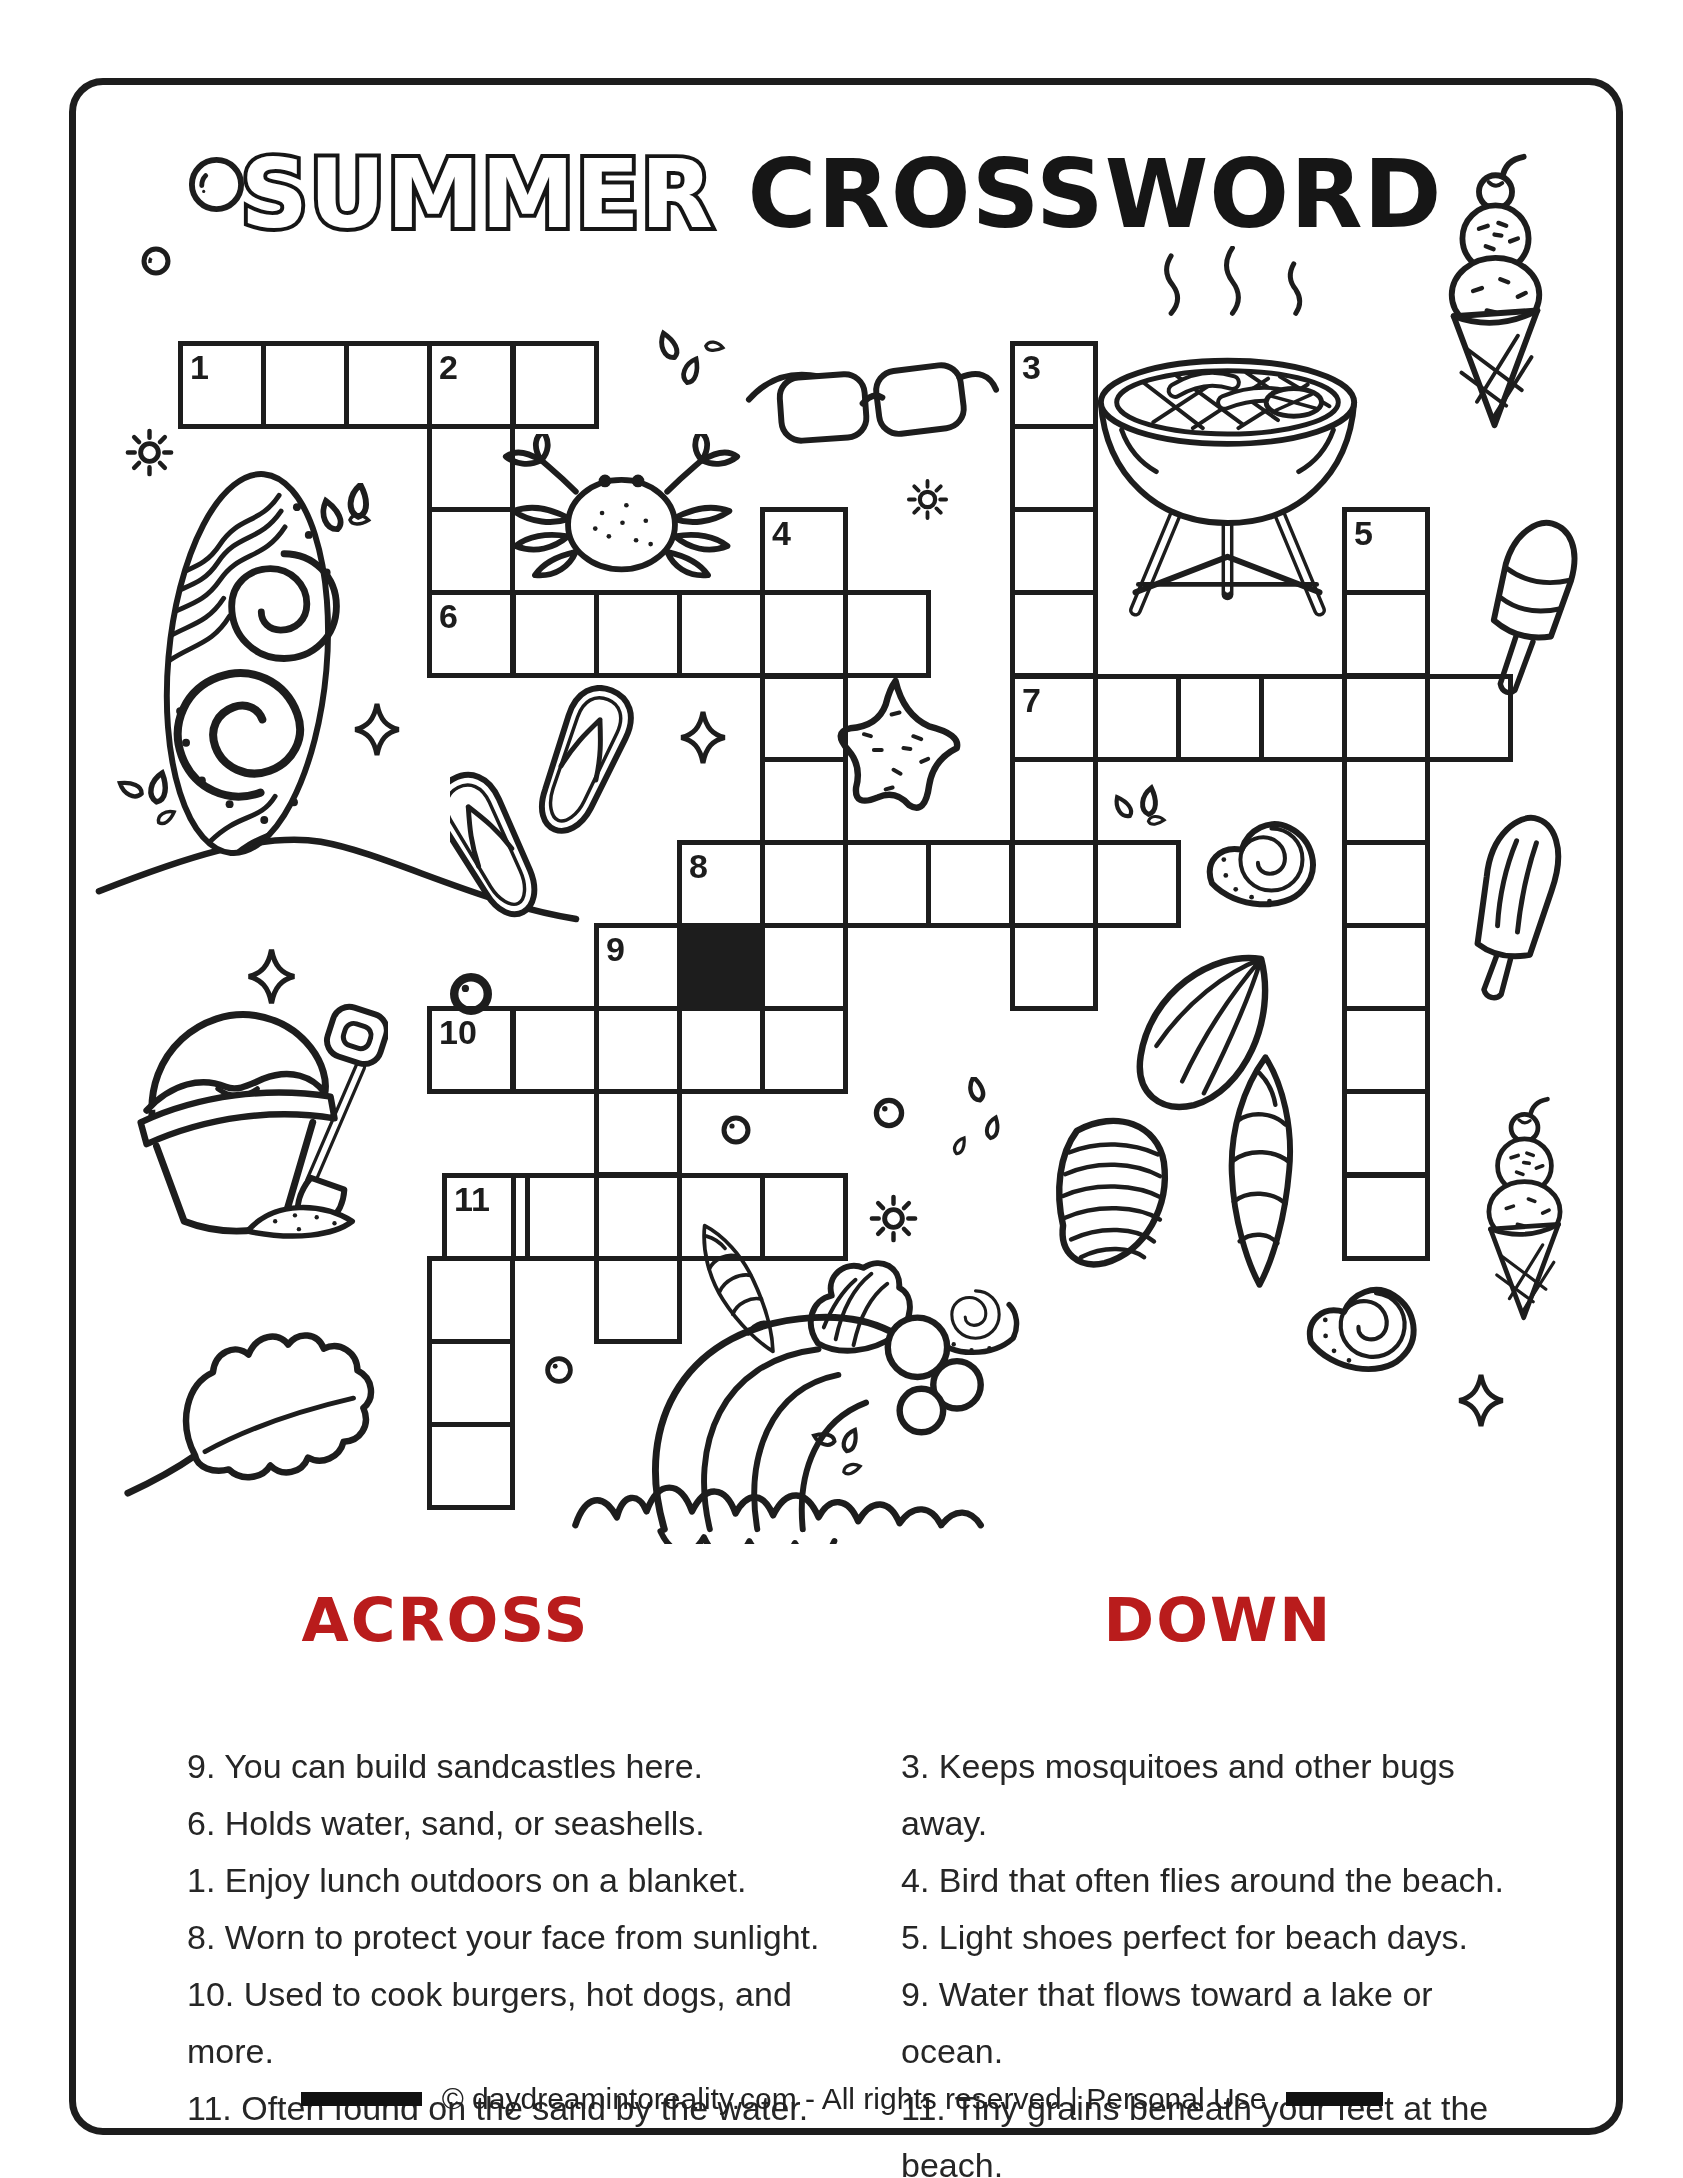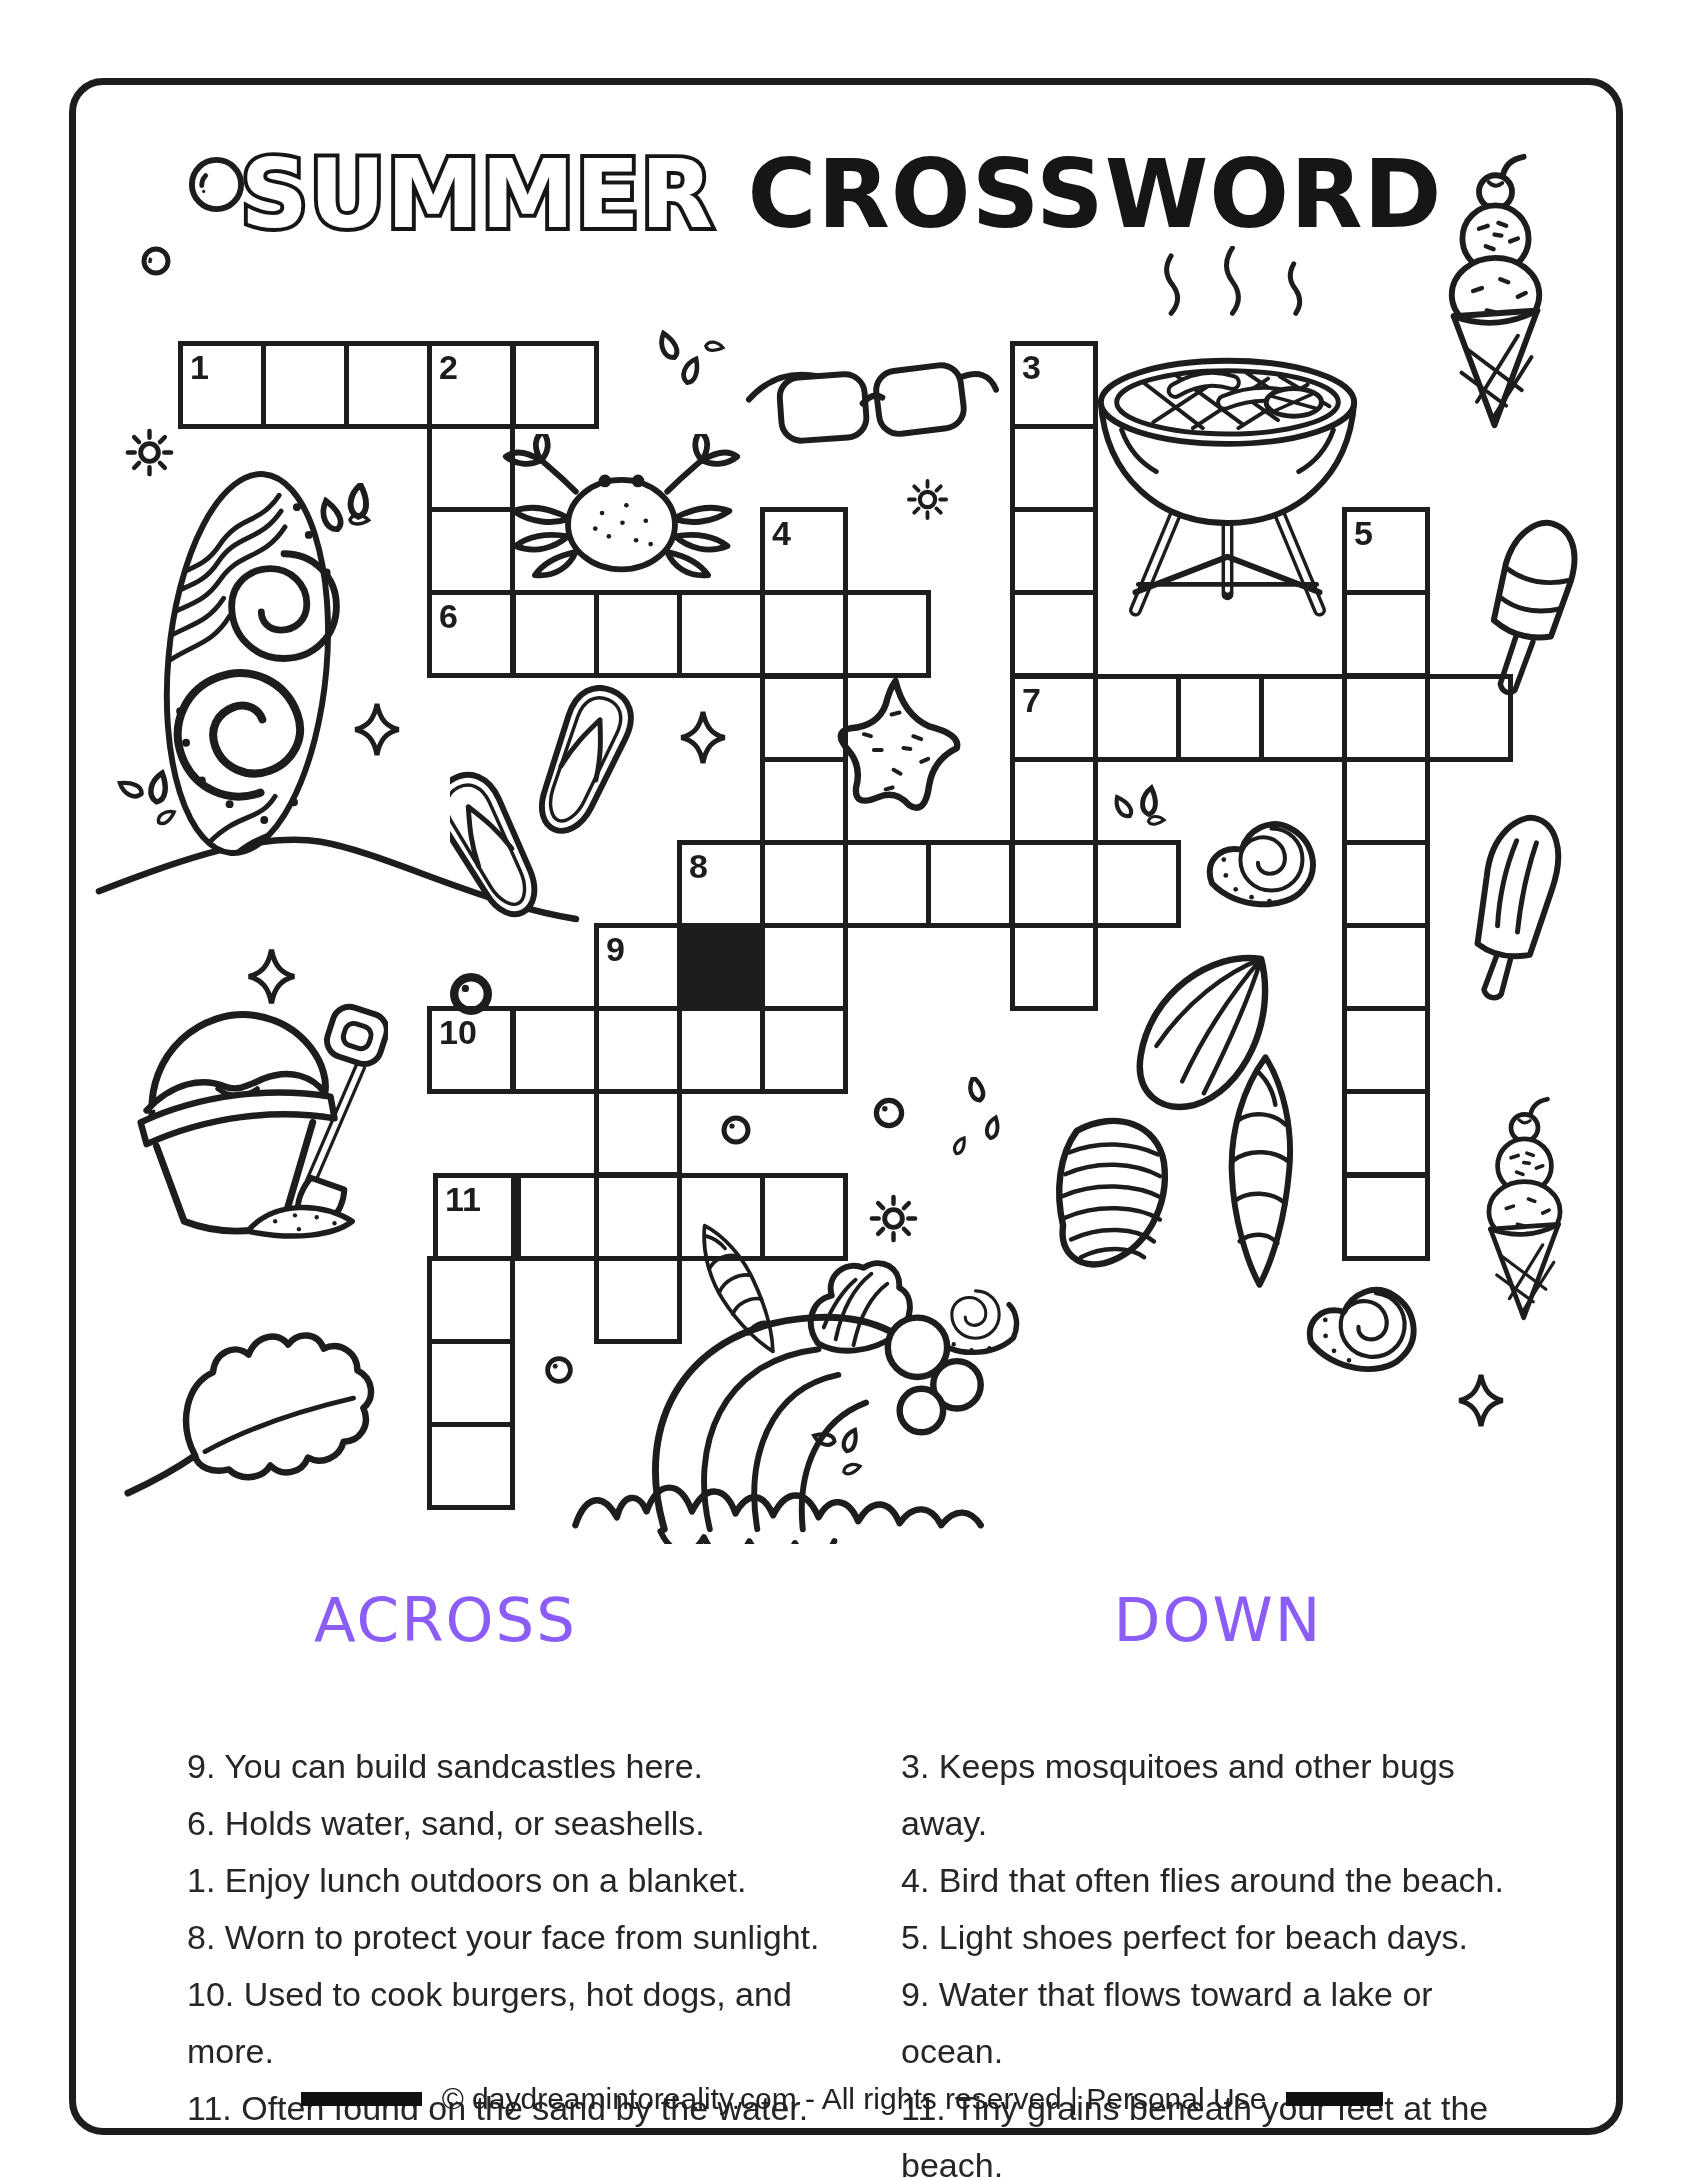--- a/index.html
+++ b/index.html
@@ -9,21 +9,21 @@
        border:7px solid #1d1d1d;border-radius:34px;}
   .doodle{position:absolute;}
   .doodle svg{display:block;width:100%;height:100%;}
   #grid{position:absolute;left:178px;top:341px;width:1336px;height:1169px;}
   .cell{position:absolute;width:88px;height:88px;border:5px solid #1d1d1d;
         box-sizing:border-box;background:transparent;}
   .cell.black{background:#1d1d1d;}
   .cnum{position:absolute;left:7px;top:2px;font-weight:bold;font-size:34px;
         font-family:"Liberation Sans",sans-serif;color:#1d1d1d;}
   .section-title{position:absolute;top:1584px;font-family:"DejaVu Sans",sans-serif;
-        font-weight:normal;font-size:61px;letter-spacing:2px;color:#8b5cf6;}
+        font-weight:bold;font-size:61px;letter-spacing:2px;color:#b91c1c;}
   #across-title{left:277px;width:337px;text-align:center;}
   #down-title{left:1040px;width:356px;text-align:center;}
   .clue-col{position:absolute;top:1738px;font-size:34px;line-height:57px;color:#262626;}
   #across-list{left:187px;width:673px;}
   #down-list{left:901px;width:634px;}
   .clue{white-space:pre-line;}
   #footer{position:absolute;left:248px;top:2077px;width:1188px;height:44px;
         display:flex;align-items:center;justify-content:center;gap:20px;}
   .footer-bar{height:14px;background:#111;}
   .footer-bar.l{width:121px;}
@@ -538,21 +538,21 @@
     <div class="cell" style="left: 249px; top: 665px;">
       <span class="cnum">10</span>
     </div>
     <div class="cell" style="left: 333px; top: 665px;"></div>
     <div class="cell" style="left: 416px; top: 665px;"></div>
     <div class="cell" style="left: 499px; top: 665px;"></div>
     <div class="cell" style="left: 582px; top: 665px;"></div>
     <div class="cell" style="left: 1164px; top: 665px;"></div>
     <div class="cell" style="left: 416px; top: 748px;"></div>
     <div class="cell" style="left: 1164px; top: 748px;"></div>
-    <div class="cell" style="left: 255px; top: 832px;">
+    <div class="cell" style="left: 264px; top: 832px;">
       <span class="cnum">11</span>
     </div>
     <div class="cell" style="left: 333px; top: 832px;"></div>
     <div class="cell" style="left: 416px; top: 832px;"></div>
     <div class="cell" style="left: 499px; top: 832px;"></div>
     <div class="cell" style="left: 582px; top: 832px;"></div>
     <div class="cell" style="left: 1164px; top: 832px;"></div>
     <div class="cell" style="left: 249px; top: 915px;"></div>
     <div class="cell" style="left: 416px; top: 915px;"></div>
     <div class="cell" style="left: 249px; top: 998px;"></div>

